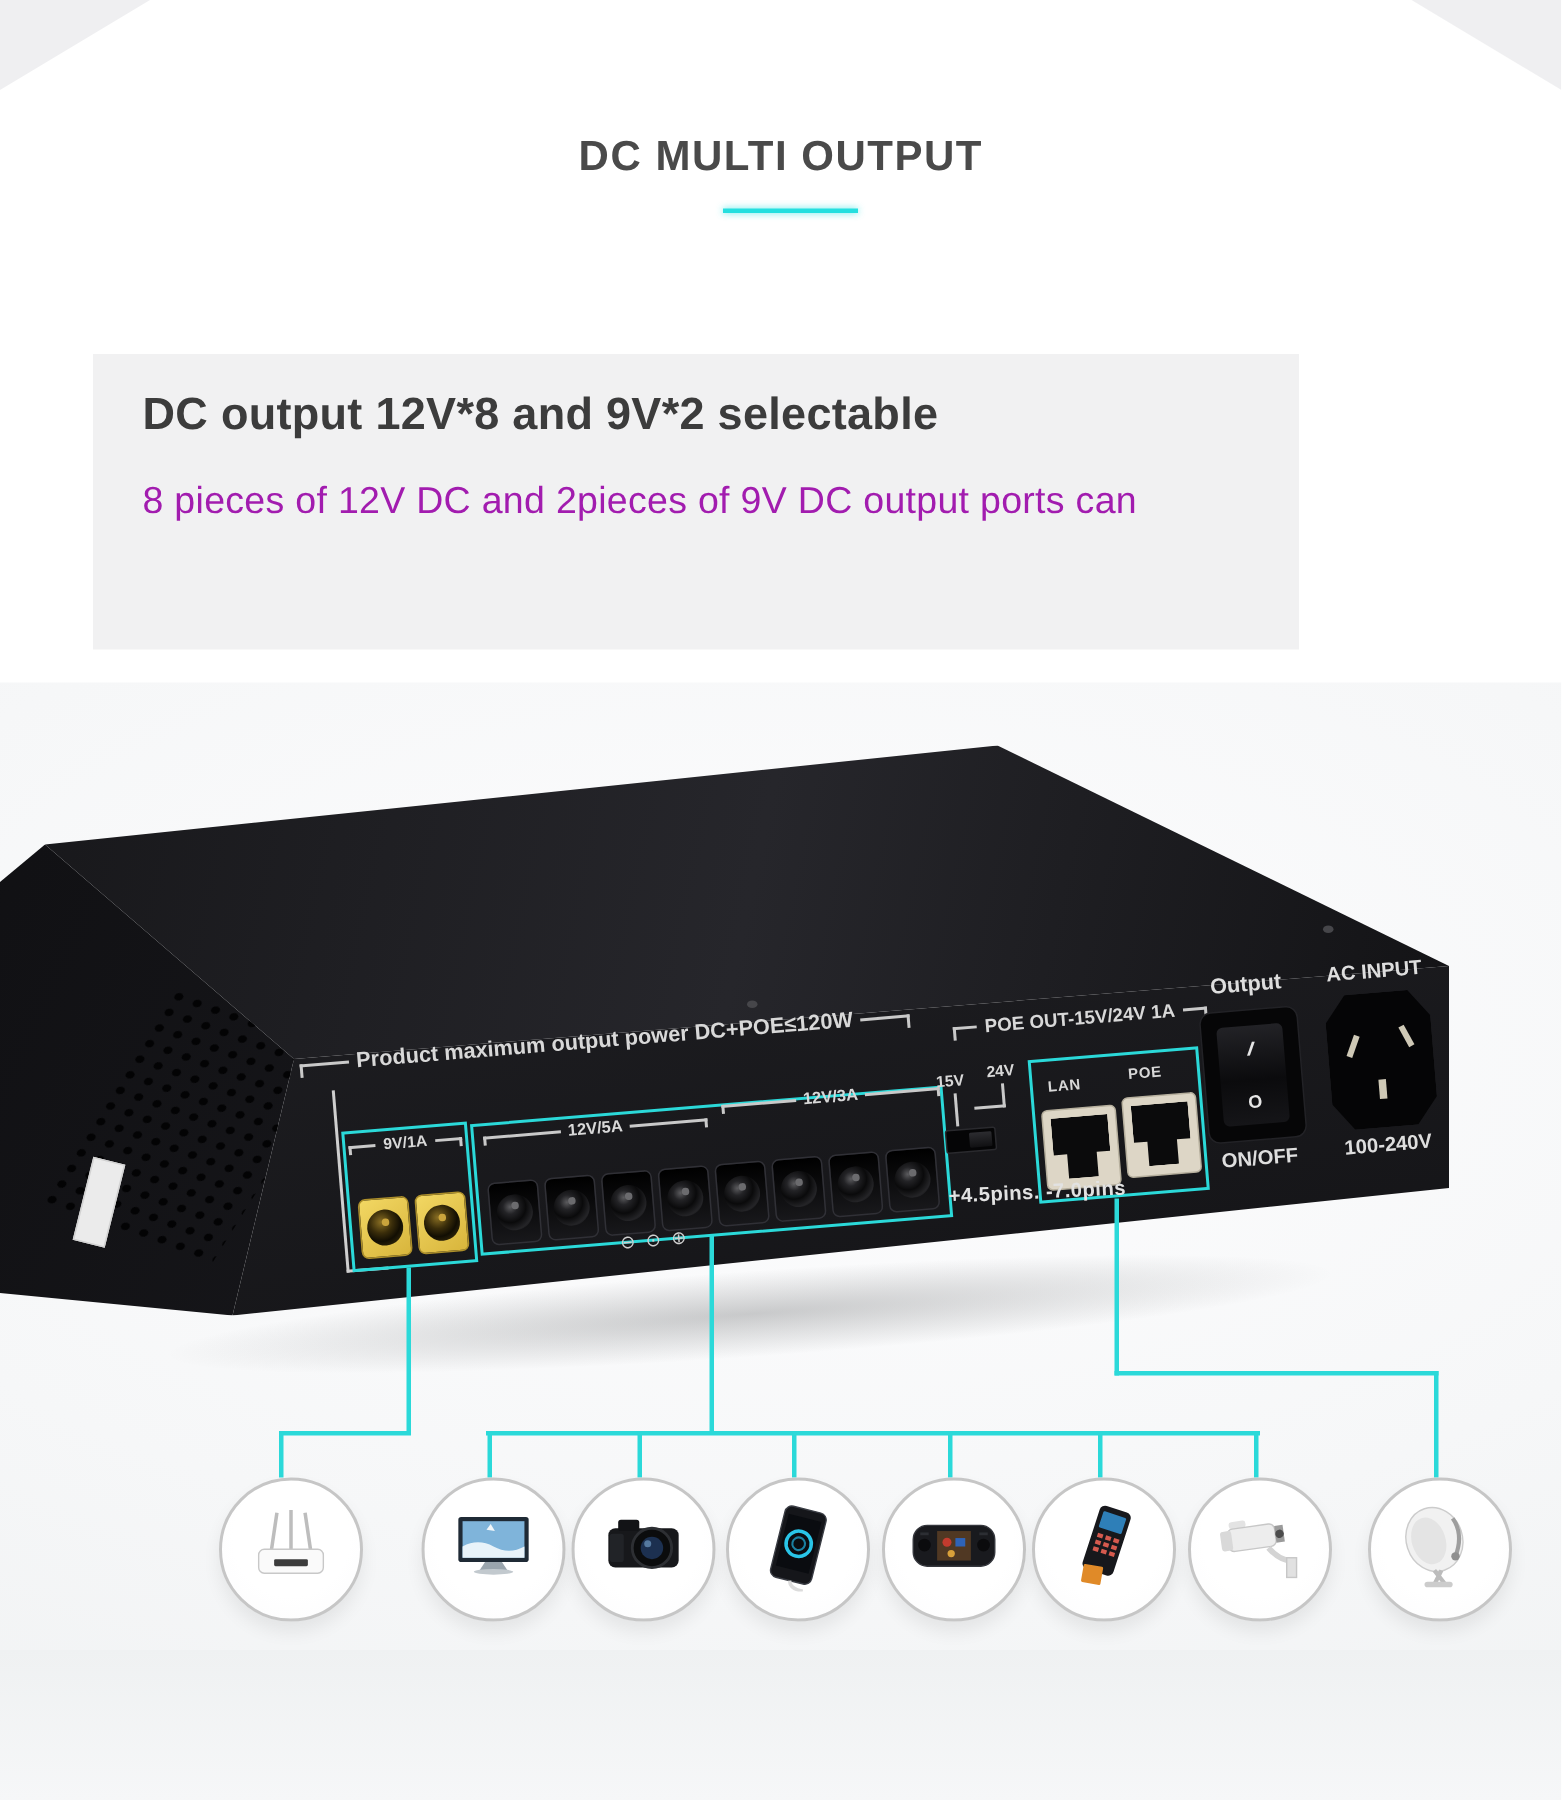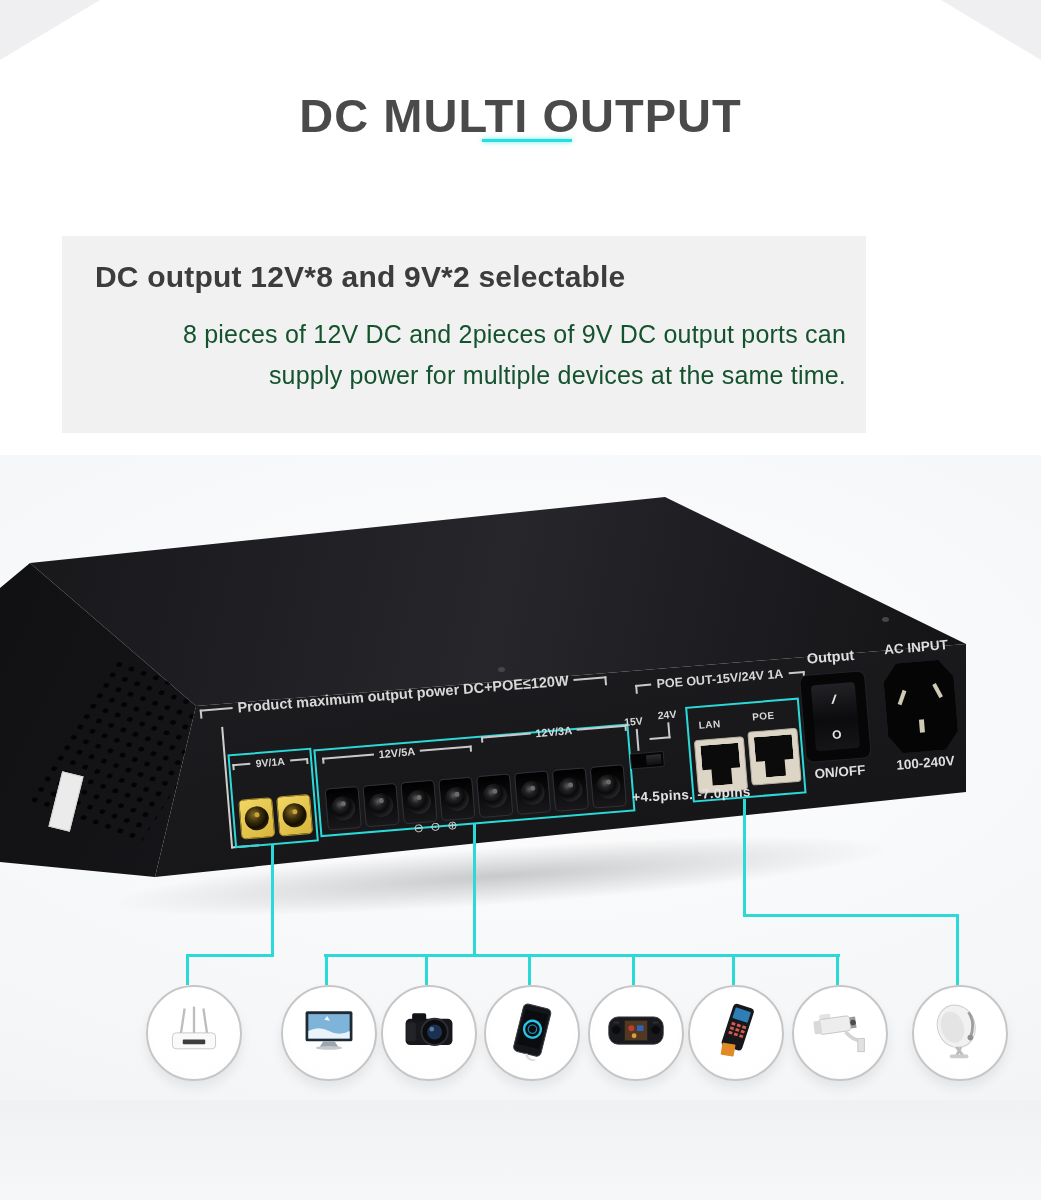--- a/index.html
+++ b/index.html
@@ -5,29 +5,29 @@
   html,body{margin:0;padding:0;background:#ffffff;}
   .page{position:relative;width:1041px;height:1200px;overflow:hidden;background:#ffffff;
         font-family:"Liberation Sans",sans-serif;}
   
   .corner{position:absolute;top:0;height:60px;width:100px;background:#ececee;opacity:.85;}
   .corner.tl{left:0;clip-path:polygon(0 0,100% 0,0 100%);}
   .corner.tr{right:0;clip-path:polygon(0 0,100% 0,100% 100%);}
 
   
   .title{position:absolute;top:88px;left:0;width:100%;text-align:center;margin:0;
-         font-size:47px;font-weight:bold;color:#4a4a4a;letter-spacing:1px;}
+         font-size:28px;font-weight:bold;color:#4a4a4a;letter-spacing:1px;}
   .title-underline{position:absolute;top:139px;left:482px;width:90px;height:3px;
          background:#25dfdf;box-shadow:0 0 5px rgba(37,223,223,.75);}
 
   
   .info-box{position:absolute;left:62px;top:236px;width:804px;height:197px;
             background:#f1f1f2;box-sizing:border-box;padding:24px 20px 16px 33px;}
   .info-box h2{margin:0;font-size:30px;font-weight:bold;color:#3c3c3c;letter-spacing:.2px;}
-  .info-box p{margin:0;font-size:25px;color:#14532d;line-height:41px;letter-spacing:.2px;text-align:right;}
+  .info-box p{margin:0;font-size:25px;color:#a21caf;line-height:41px;letter-spacing:.2px;}
   .info-box p:first-of-type{margin-top:20px;}
 
   
   .figure{position:absolute;left:0;top:455px;width:1041px;height:645px;
           background:radial-gradient(120% 95% at 50% 38%, #fdfdfe 0%, #f6f7f8 55%, #eff1f2 100%);}
   .bottom-band{position:absolute;left:0;top:1100px;width:1041px;height:100px;
           background:linear-gradient(#eff1f2,#f6f7f8);}
 
   .shadow{position:absolute;left:105px;top:392px;width:790px;height:58px;z-index:0;
           background:radial-gradient(ellipse at center, rgba(25,28,30,.22) 0%, rgba(25,28,30,0) 70%);
@@ -124,21 +124,20 @@
 <div class="page">
   <div class="corner tl"></div>
   <div class="corner tr"></div>
 
   <h1 class="title">DC MULTI OUTPUT</h1>
   <div class="title-underline"></div>
 
   <section class="info-box">
     <h2>DC output 12V*8 and 9V*2 selectable</h2>
     <p>8 pieces of 12V DC and 2pieces of 9V DC output ports can</p>
-    <p>supply power for multiple devices at the same time.</p>
   </section>
 
   <div class="figure">
     <div class="shadow"></div>
 
     <div class="face top">
       <div class="screw" style="left:498px;top:212px;"></div>
       <div class="screw" style="left:882px;top:162px;"></div>
     </div>
     <div class="face left">

